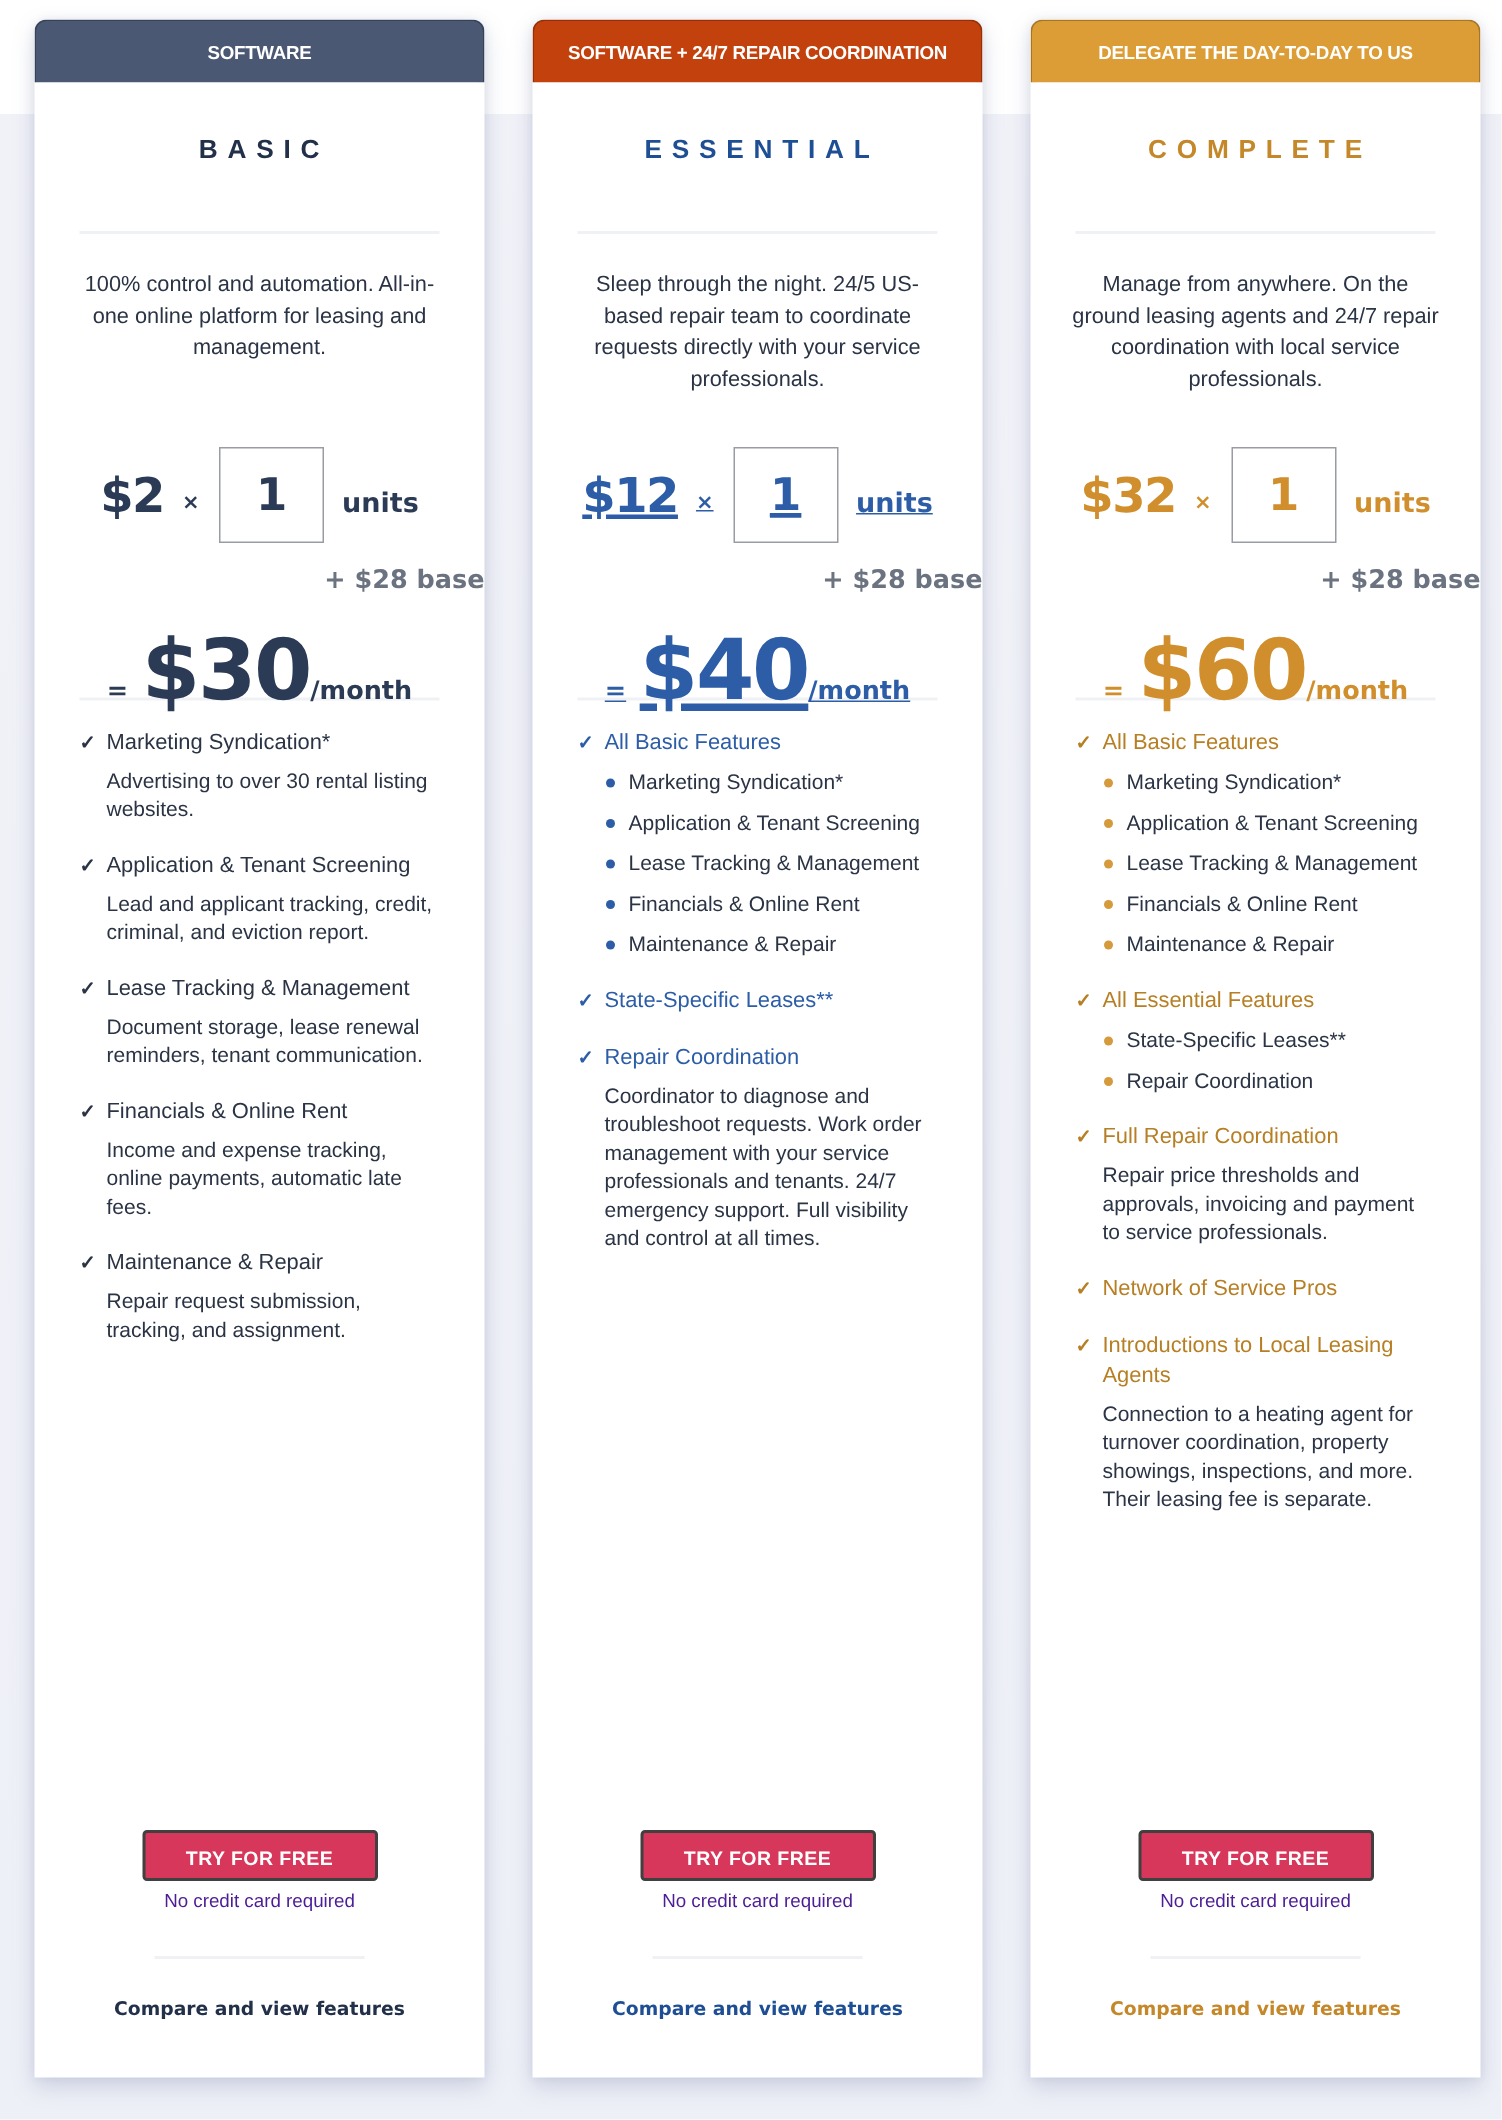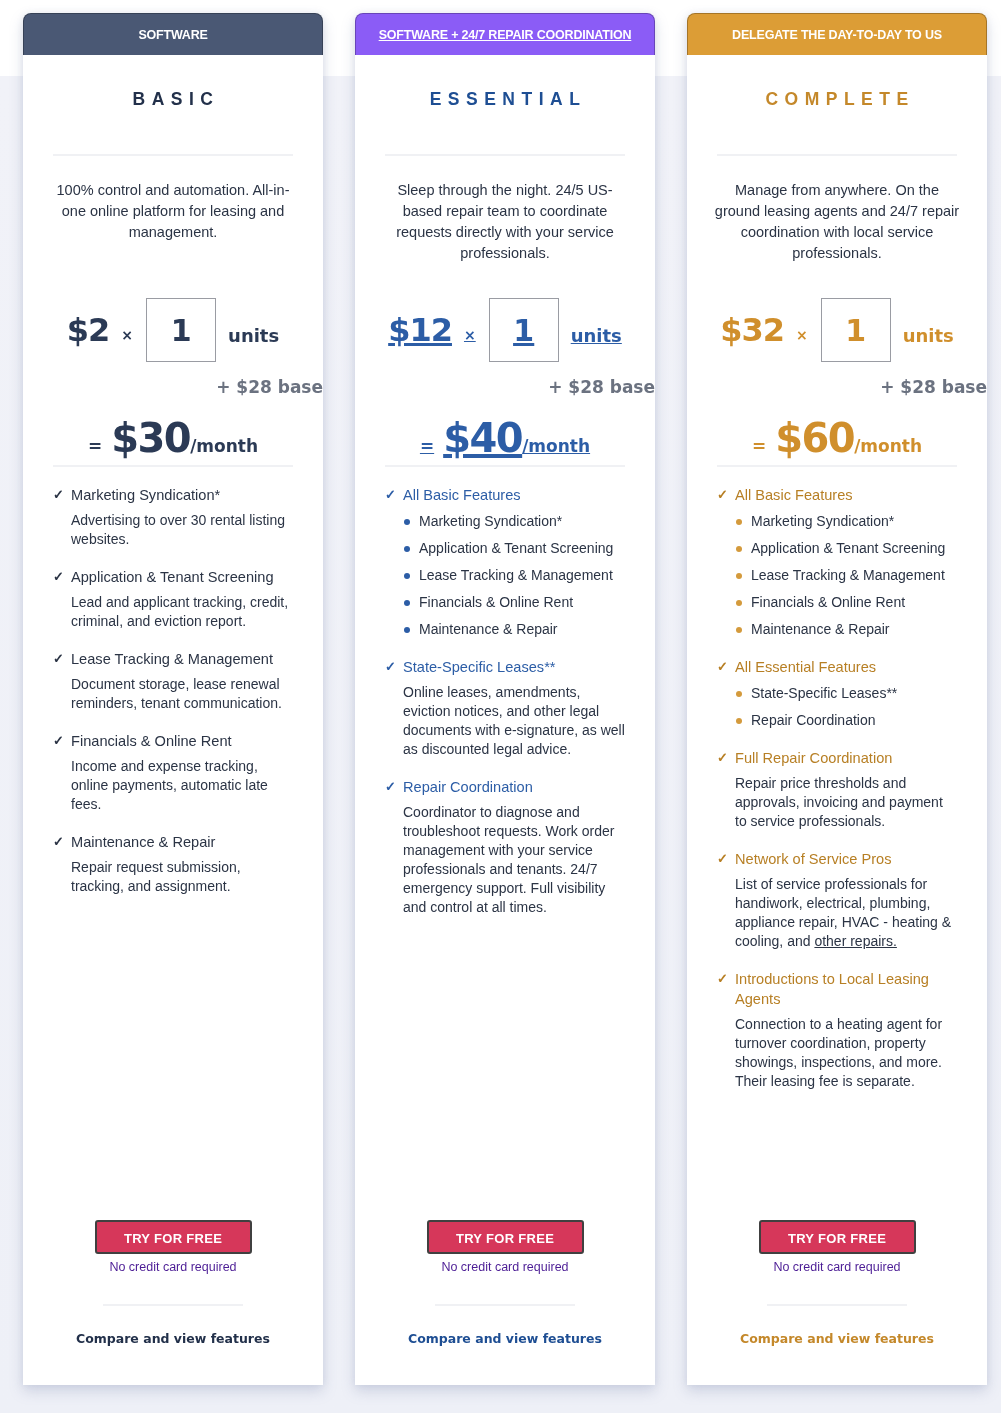--- a/index.html
+++ b/index.html
@@ -111,21 +111,21 @@
   }
   .total {
     text-align: center;
     margin-top: 16px;
     height: 44px;
     display: flex;
     align-items: baseline;
     justify-content: center;
   }
   .total .eq { font-family: "DejaVu Sans", sans-serif; font-weight: bold; font-size: 17px; margin-right: 9px; }
-  .total .amt { font-family: "DejaVu Sans", sans-serif; font-weight: bold; font-size: 40px; letter-spacing: -1.5px; }
+  .total .amt { font-family: "DejaVu Sans", sans-serif; font-weight: bold; font-size: 56px; letter-spacing: -1.5px; }
   .total .per { font-family: "DejaVu Sans", sans-serif; font-weight: bold; font-size: 17px; }
   .divider.mid { margin-top: 6px; }
 
   .features { margin: 18px 30px 0 30px; font-family: "Liberation Sans", sans-serif; }
   .feature { margin-bottom: 18px; }
   .feature-title {
     position: relative;
     padding-left: 18px;
     font-size: 14.6px;
     line-height: 20px;
@@ -195,21 +195,21 @@
   .compare {
     margin-top: 25px;
     font-family: "DejaVu Sans", sans-serif;
     font-weight: bold;
     font-size: 12.5px;
     cursor: pointer;
   }
 
   
   .basic .card-header { background: #4a5874; }
-  .essential .card-header { background: #8b5cf6; text-decoration: underline; }
+  .essential .card-header { background: #c2410c; }
   .complete .card-header { background: #dc9d36; }
   .basic .accent { color: #2b3a55; }
   .essential .accent { color: #2c5da6; text-decoration: underline; }
   .complete .accent { color: #d08f2c; }
   .basic .plan-name { color: #22304a; }
   .essential .plan-name { color: #1e4e93; }
   .complete .plan-name { color: #c4882a; }
   .basic .feature-title { color: #2b3445; }
   .basic .check { color: #2b3445; }
   .essential .feature-title, .essential .check { color: #2c5da6; }
@@ -297,21 +297,20 @@
         <div class="sublist">
           <div class="subitem"><span class="dot"></span><span>Marketing Syndication*</span></div>
           <div class="subitem"><span class="dot"></span><span>Application &amp; Tenant Screening</span></div>
           <div class="subitem"><span class="dot"></span><span>Lease Tracking &amp; Management</span></div>
           <div class="subitem"><span class="dot"></span><span>Financials &amp; Online Rent</span></div>
           <div class="subitem"><span class="dot"></span><span>Maintenance &amp; Repair</span></div>
         </div>
       </div>
       <div class="feature">
         <div class="feature-title"><span class="check">✓</span><span>State-Specific Leases**</span></div>
-        <div class="feature-desc">Online leases, amendments, eviction notices, and other legal documents with e-signature, as well as discounted legal advice.</div>
       </div>
       <div class="feature">
         <div class="feature-title"><span class="check">✓</span><span>Repair Coordination</span></div>
         <div class="feature-desc">Coordinator to diagnose and troubleshoot requests. Work order management with your service professionals and tenants. 24/7 emergency support. Full visibility and control at all times.</div>
       </div>
     </div>
     <div class="cta-area">
       <div class="try-btn">TRY FOR FREE</div>
       <div class="no-cc">No credit card required</div>
       <div class="cta-divider"></div>
@@ -354,21 +353,20 @@
           <div class="subitem"><span class="dot"></span><span>State-Specific Leases**</span></div>
           <div class="subitem"><span class="dot"></span><span>Repair Coordination</span></div>
         </div>
       </div>
       <div class="feature">
         <div class="feature-title"><span class="check">✓</span><span>Full Repair Coordination</span></div>
         <div class="feature-desc">Repair price thresholds and approvals, invoicing and payment to service professionals.</div>
       </div>
       <div class="feature">
         <div class="feature-title"><span class="check">✓</span><span>Network of Service Pros</span></div>
-        <div class="feature-desc"><span>List of service professionals for handiwork, electrical, plumbing, appliance repair, HVAC - heating &amp; cooling, and </span><span class="link-underline">other repairs.</span></div>
       </div>
       <div class="feature">
         <div class="feature-title"><span class="check">✓</span><span>Introductions to Local Leasing Agents</span></div>
         <div class="feature-desc">Connection to a heating agent for turnover coordination, property showings, inspections, and more. Their leasing fee is separate.</div>
       </div>
     </div>
     <div class="cta-area">
       <div class="try-btn">TRY FOR FREE</div>
       <div class="no-cc">No credit card required</div>
       <div class="cta-divider"></div>

